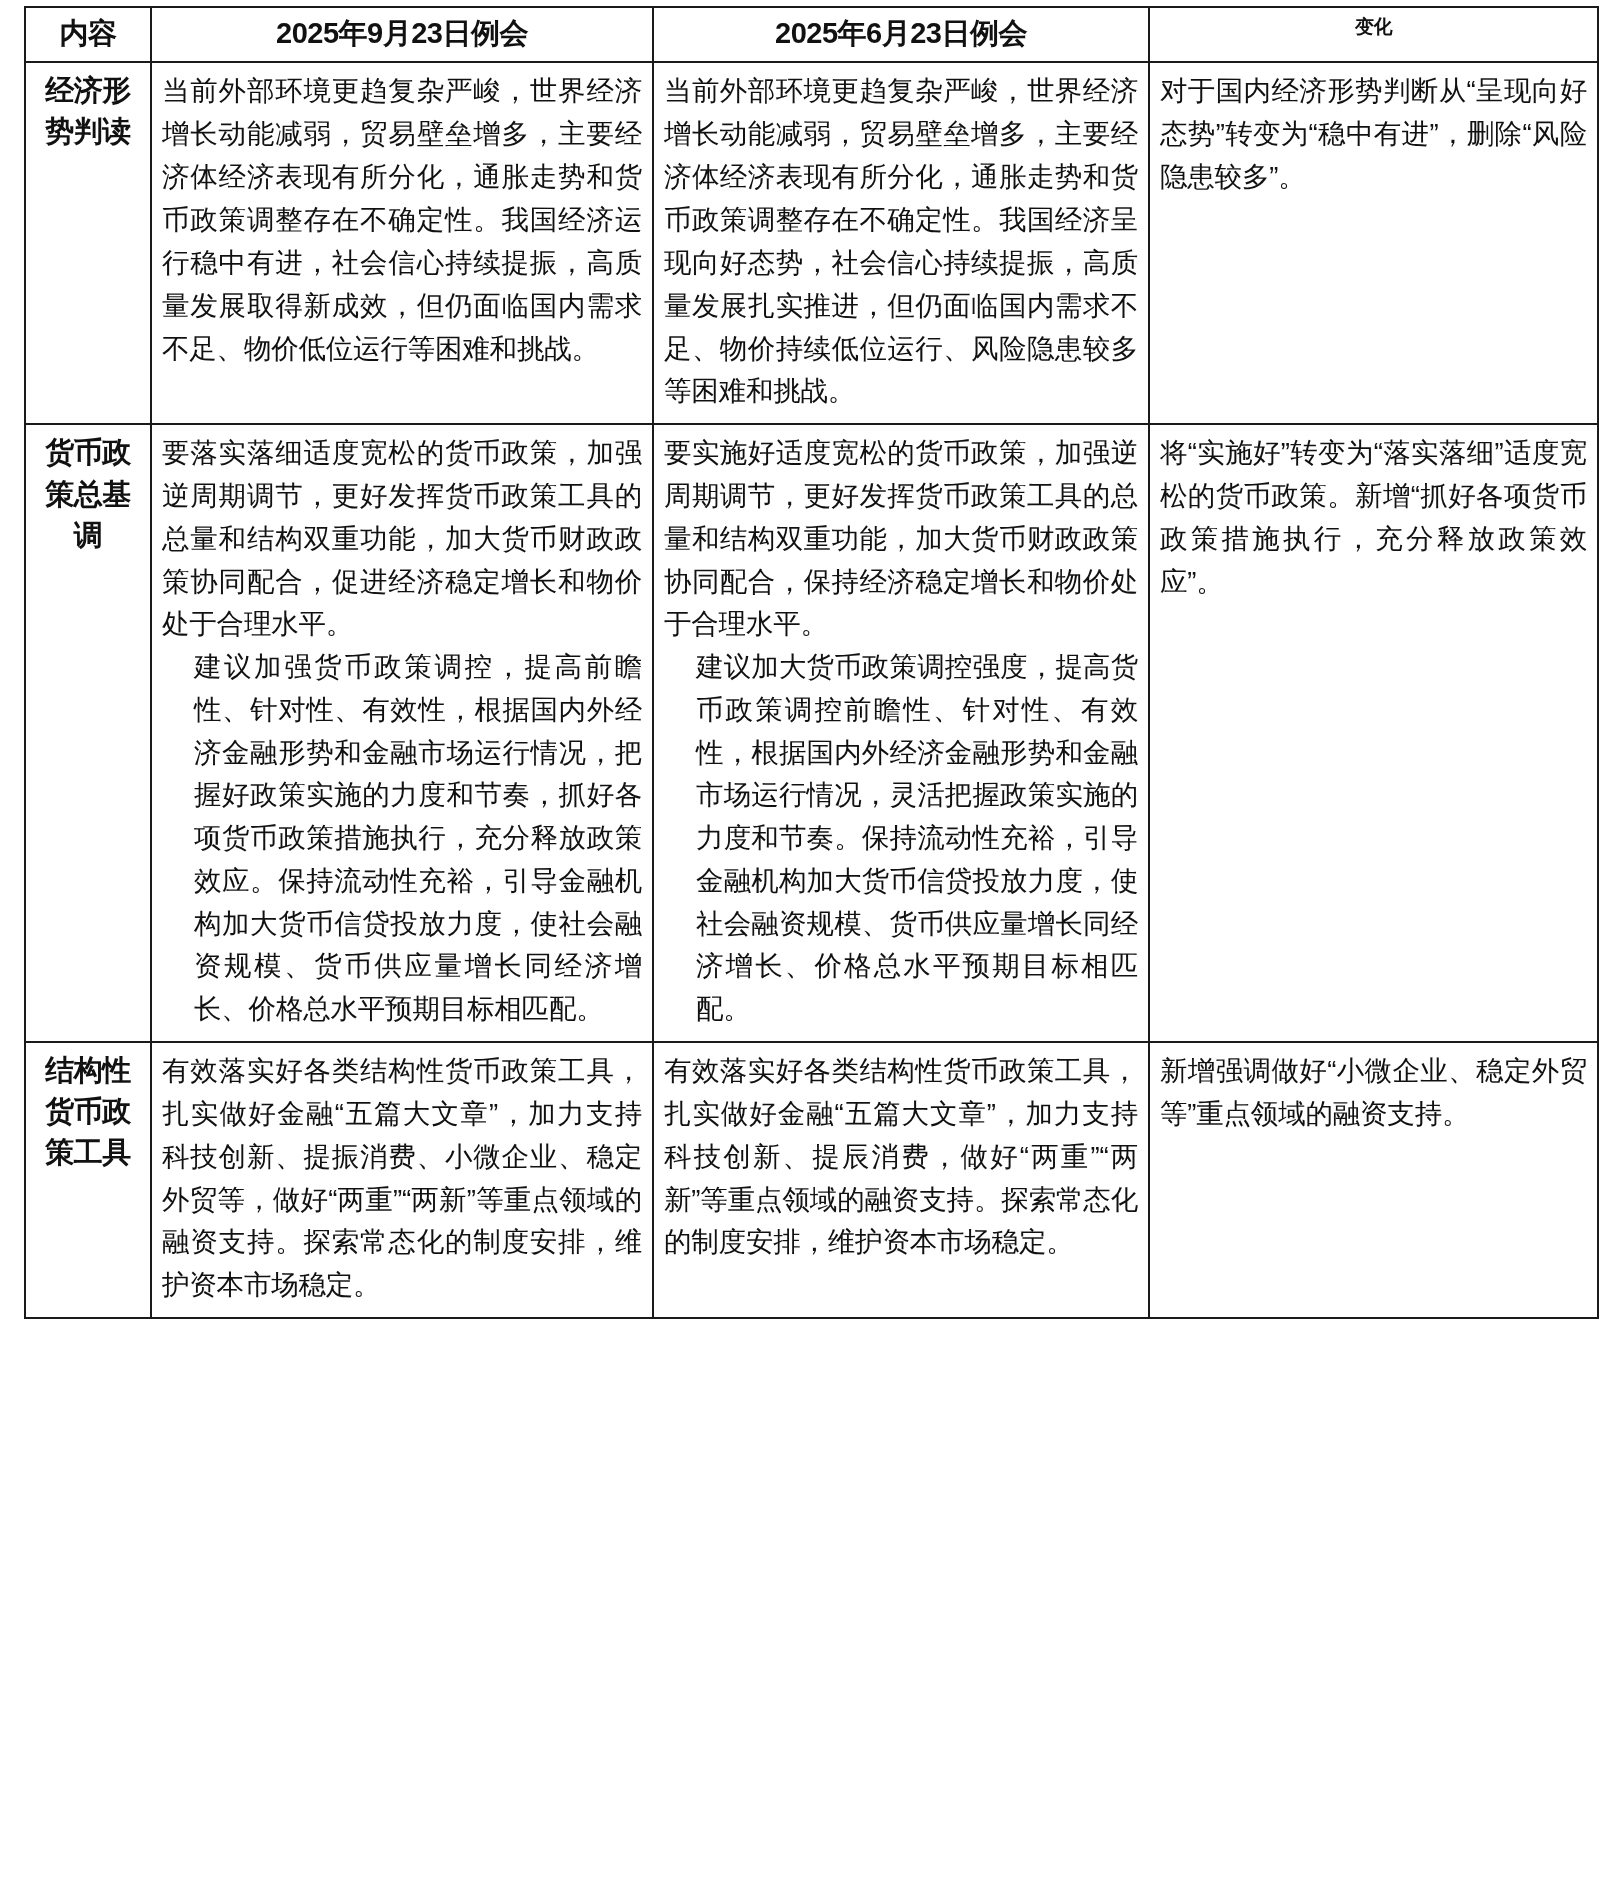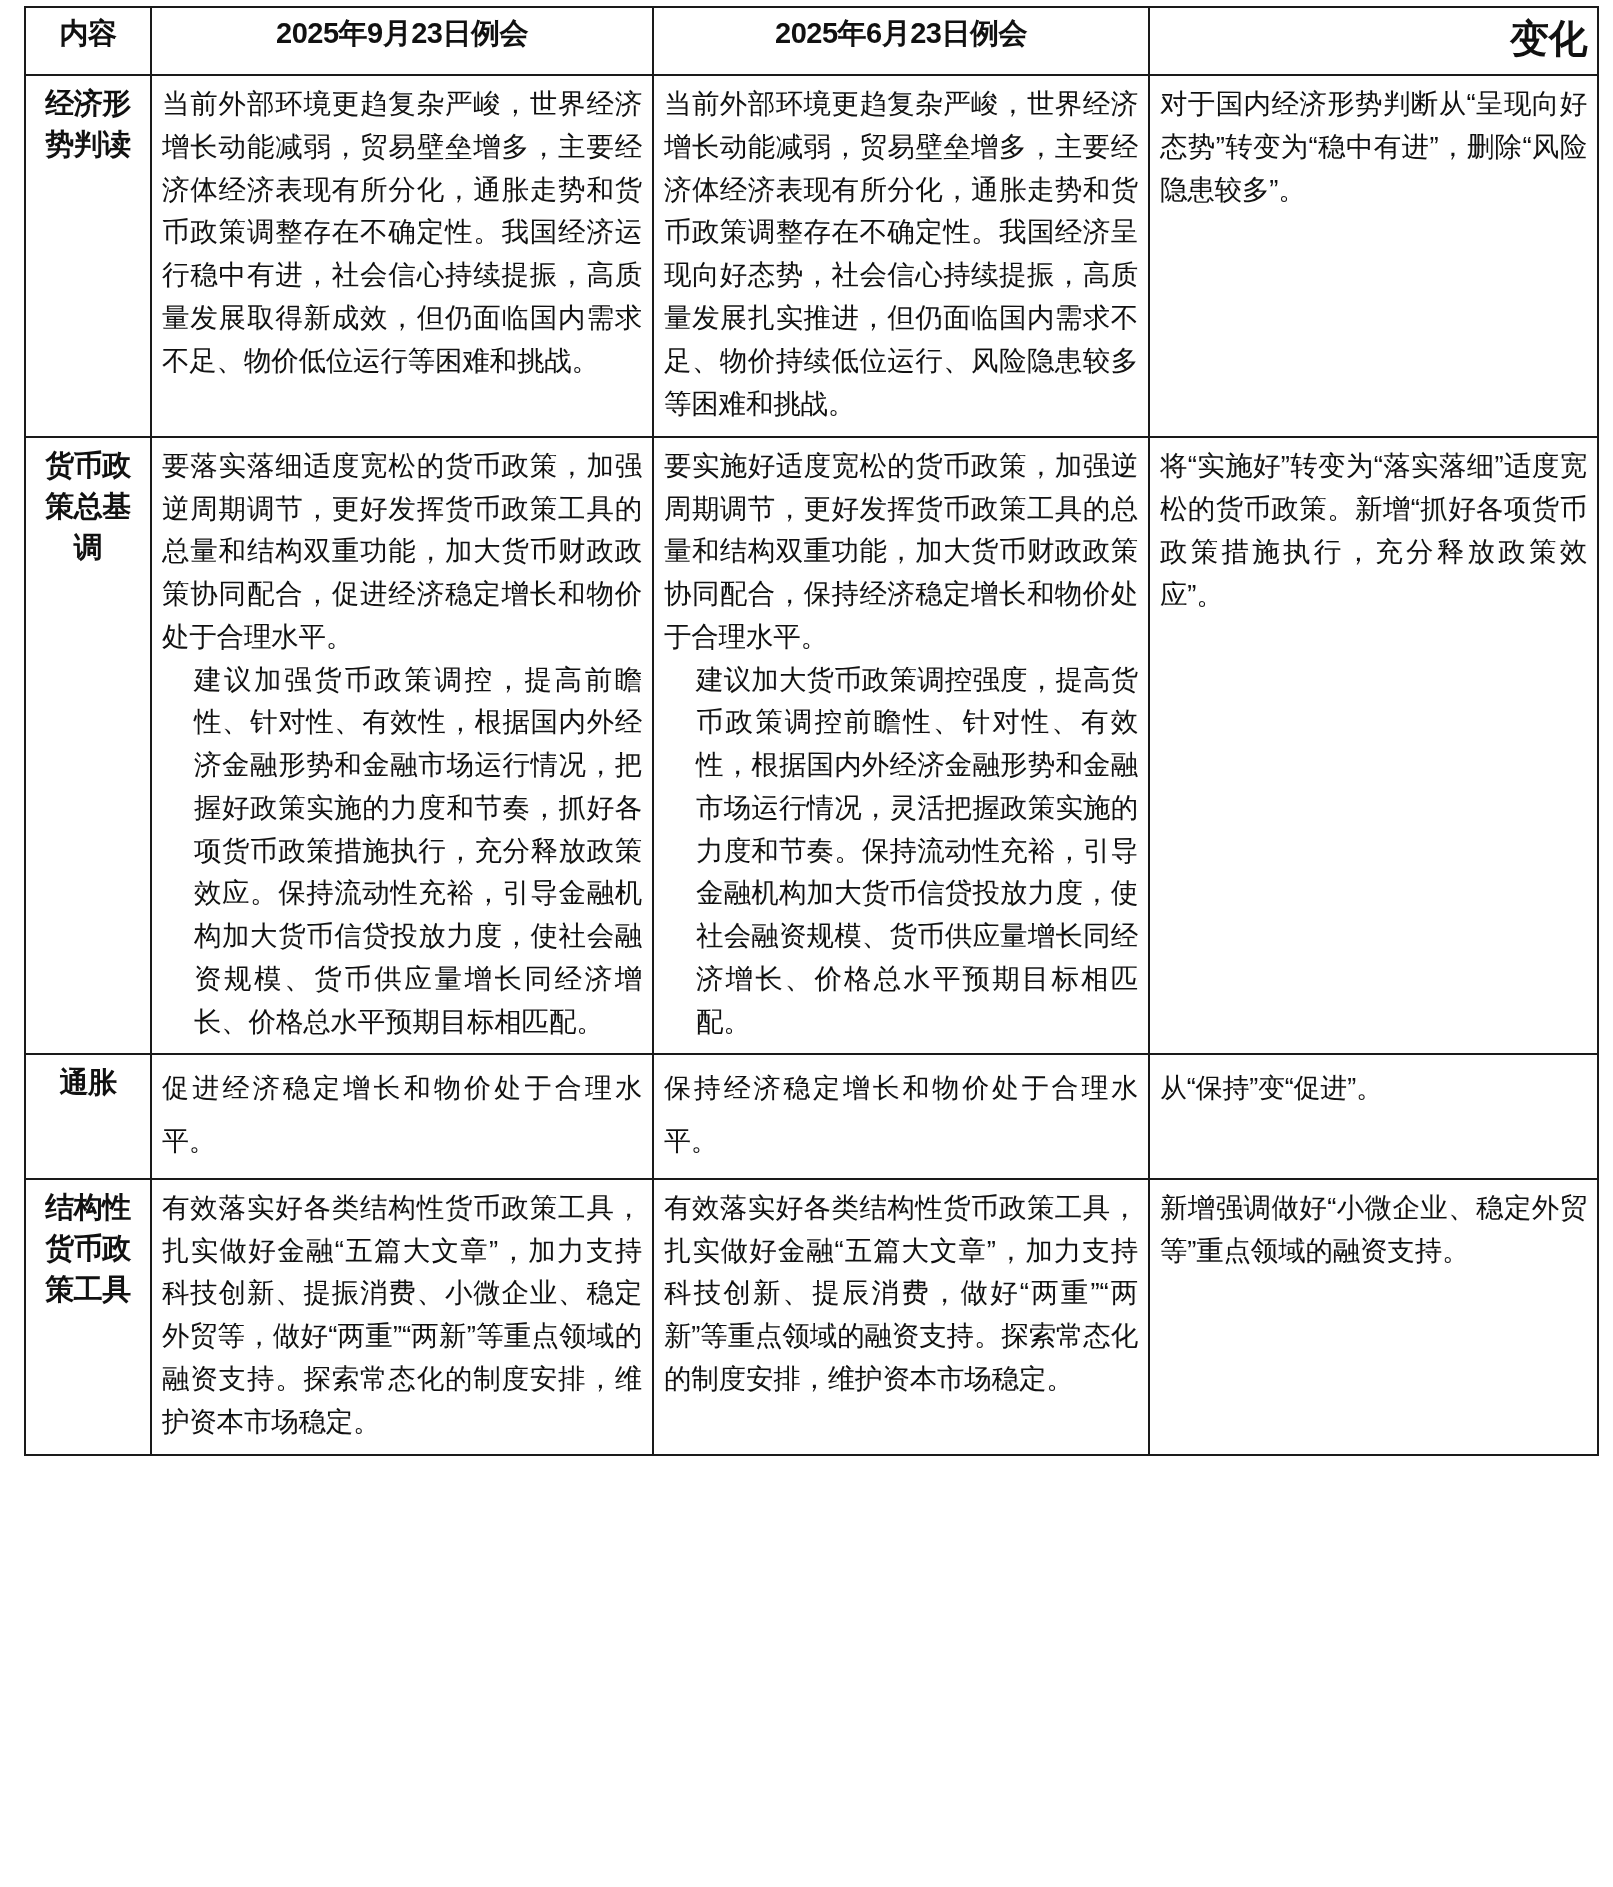--- a/index.html
+++ b/index.html
@@ -43,21 +43,21 @@
   thead th {
     text-align: center;
     vertical-align: middle;
     font-weight: bold;
     font-size: 29px;
     line-height: 1.25;
     padding: 9px 6px 11px 6px;
     letter-spacing: -0.5px;
   }
   thead th.h-label { font-size: 29px; }
-  thead th.h-chg   { font-size: 39px; text-align: right; }
+  thead th.h-chg   { font-size: 19px; }
 
   td.label {
     font-weight: bold;
     font-size: 29px;
     line-height: 1.42;
     text-align: center;
     letter-spacing: -0.5px;
     padding-top: 9px;
     padding-left: 4px;
     padding-right: 4px;
@@ -128,30 +128,20 @@
         <td class="body">
           <p>要落实落细适度宽松的货币政策，加强逆周期调节，更好发挥货币政策工具的总量和结构双重功能，加大货币财政政策协同配合，促进经济稳定增长和物价处于合理水平。</p>
           <p>建议加强货币政策调控，提高前瞻性、针对性、有效性，根据国内外经济金融形势和金融市场运行情况，把握好政策实施的力度和节奏，抓好各项货币政策措施执行，充分释放政策效应。保持流动性充裕，引导金融机构加大货币信贷投放力度，使社会融资规模、货币供应量增长同经济增长、价格总水平预期目标相匹配。</p>
         </td>
         <td class="body">
           <p>要实施好适度宽松的货币政策，加强逆周期调节，更好发挥货币政策工具的总量和结构双重功能，加大货币财政政策协同配合，保持经济稳定增长和物价处于合理水平。</p>
           <p>建议加大货币政策调控强度，提高货币政策调控前瞻性、针对性、有效性，根据国内外经济金融形势和金融市场运行情况，灵活把握政策实施的力度和节奏。保持流动性充裕，引导金融机构加大货币信贷投放力度，使社会融资规模、货币供应量增长同经济增长、价格总水平预期目标相匹配。</p>
         </td>
         <td class="chg">将“实施好”转变为“落实落细”适度宽松的货币政策。新增“抓好各项货币政策措施执行，充分释放政策效应”。</td>
       </tr>
-      <tr class="r-infl">
-        <td class="label">通胀</td>
-        <td class="body">
-          <p>促进经济稳定增长和物价处于合理水平。</p>
-        </td>
-        <td class="body">
-          <p>保持经济稳定增长和物价处于合理水平。</p>
-        </td>
-        <td class="chg">从“保持”变“促进”。</td>
-      </tr>
       <tr class="r-tools">
         <td class="label">结构性货币政策工具</td>
         <td class="body">
           <p>有效落实好各类结构性货币政策工具，扎实做好金融“五篇大文章”，加力支持科技创新、提振消费、小微企业、稳定外贸等，做好“两重”“两新”等重点领域的融资支持。探索常态化的制度安排，维护资本市场稳定。</p>
         </td>
         <td class="body">
           <p>有效落实好各类结构性货币政策工具，扎实做好金融“五篇大文章”，加力支持科技创新、提辰消费，做好“两重”“两新”等重点领域的融资支持。探索常态化的制度安排，维护资本市场稳定。</p>
         </td>
         <td class="chg">新增强调做好“小微企业、稳定外贸等”重点领域的融资支持。</td>
       </tr>

